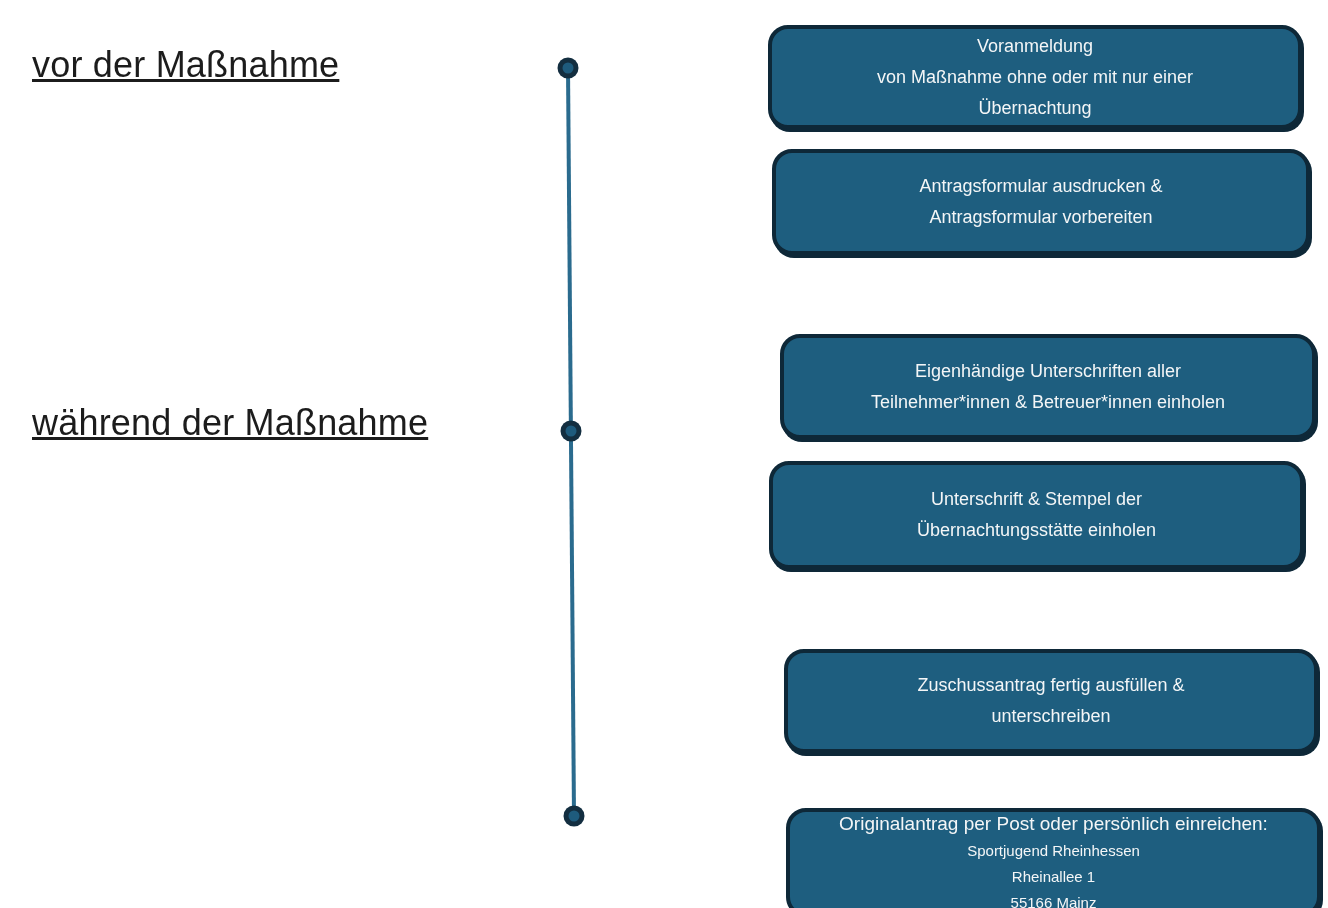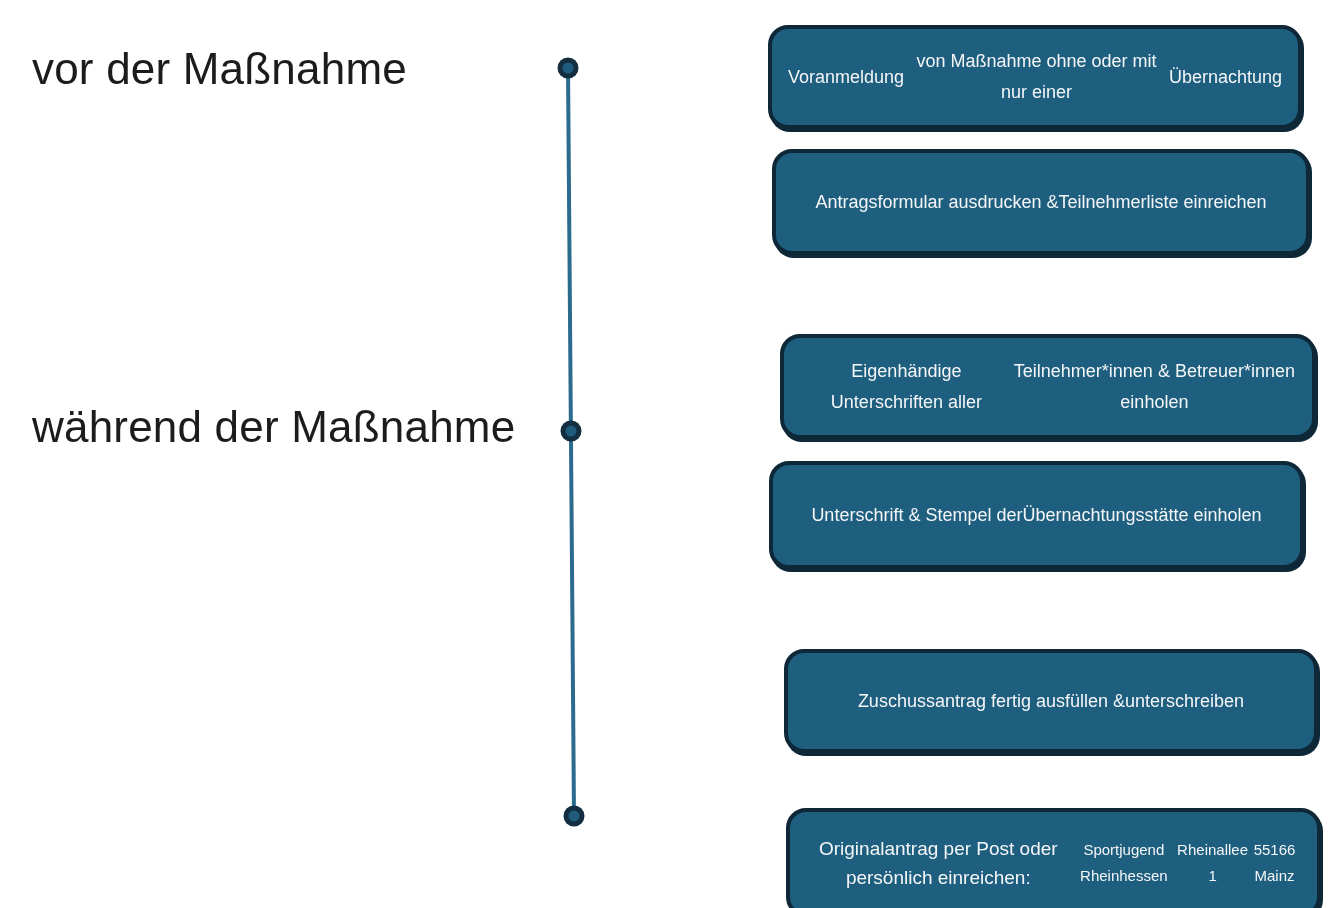--- a/index.html
+++ b/index.html
@@ -7,40 +7,40 @@
     position: relative;
     width: 1328px;
     height: 908px;
     background: var(--background, #ffffff);
     font-family: "Liberation Sans", sans-serif;
     overflow: hidden;
   }
 
   
   .phase { position: absolute; left: 32px; color: var(--label_text, #1c1c1c); }
-  .phase-title { font-size: 44px; line-height: 1.15; letter-spacing: 0.2px; }
+  .phase-title { font-size: 36px; line-height: 1.15; letter-spacing: 0.2px; text-decoration: underline; }
   .phase-sub   { font-size: 23px; line-height: 1.2; margin-top: 9px; }
   #phase-before { top: 44px; }
   #phase-during { top: 402px; }
   #phase-after  { top: 668px; }
 
   
   .timeline { position: absolute; left: 0; top: 0; }
 
   
   .box {
     position: absolute;
     box-sizing: border-box;
     background: var(--box_fill, #1e5e7f);
     border: 4px solid var(--box_border, #0e2838);
     border-radius: 20px;
     box-shadow: 2px 3px 0 var(--box_border, #0e2838);
     color: var(--box_text, #f5f5f5);
     display: flex;
-    flex-direction: row;
+    flex-direction: column;
     justify-content: center;
     align-items: center;
     text-align: center;
     font-size: 18px;
     line-height: 31px;
     padding: 4px 16px;
   }
   #box-1 { left: 768px; top: 25px;  width: 534px; height: 104px; }
   #box-2 { left: 772px; top: 149px; width: 538px; height: 106px; justify-content: center; }
   #box-3 { left: 780px; top: 334px; width: 536px; height: 105px; }
@@ -73,21 +73,21 @@
   </svg>
 
   <div class="box" id="box-1">
     <div>Voranmeldung</div>
     <div>von Maßnahme ohne oder mit nur einer</div>
     <div>Übernachtung</div>
   </div>
 
   <div class="box" id="box-2">
     <div>Antragsformular ausdrucken &amp;</div>
-    <div>Teilnehmerliste einreichen</div>
+    <div>Antragsformular vorbereiten</div>
   </div>
 
   <div class="box" id="box-3">
     <div>Eigenhändige Unterschriften aller</div>
     <div>Teilnehmer*innen &amp; Betreuer*innen einholen</div>
   </div>
 
   <div class="box" id="box-4">
     <div>Unterschrift &amp; Stempel der</div>
     <div>Übernachtungsstätte einholen</div>

